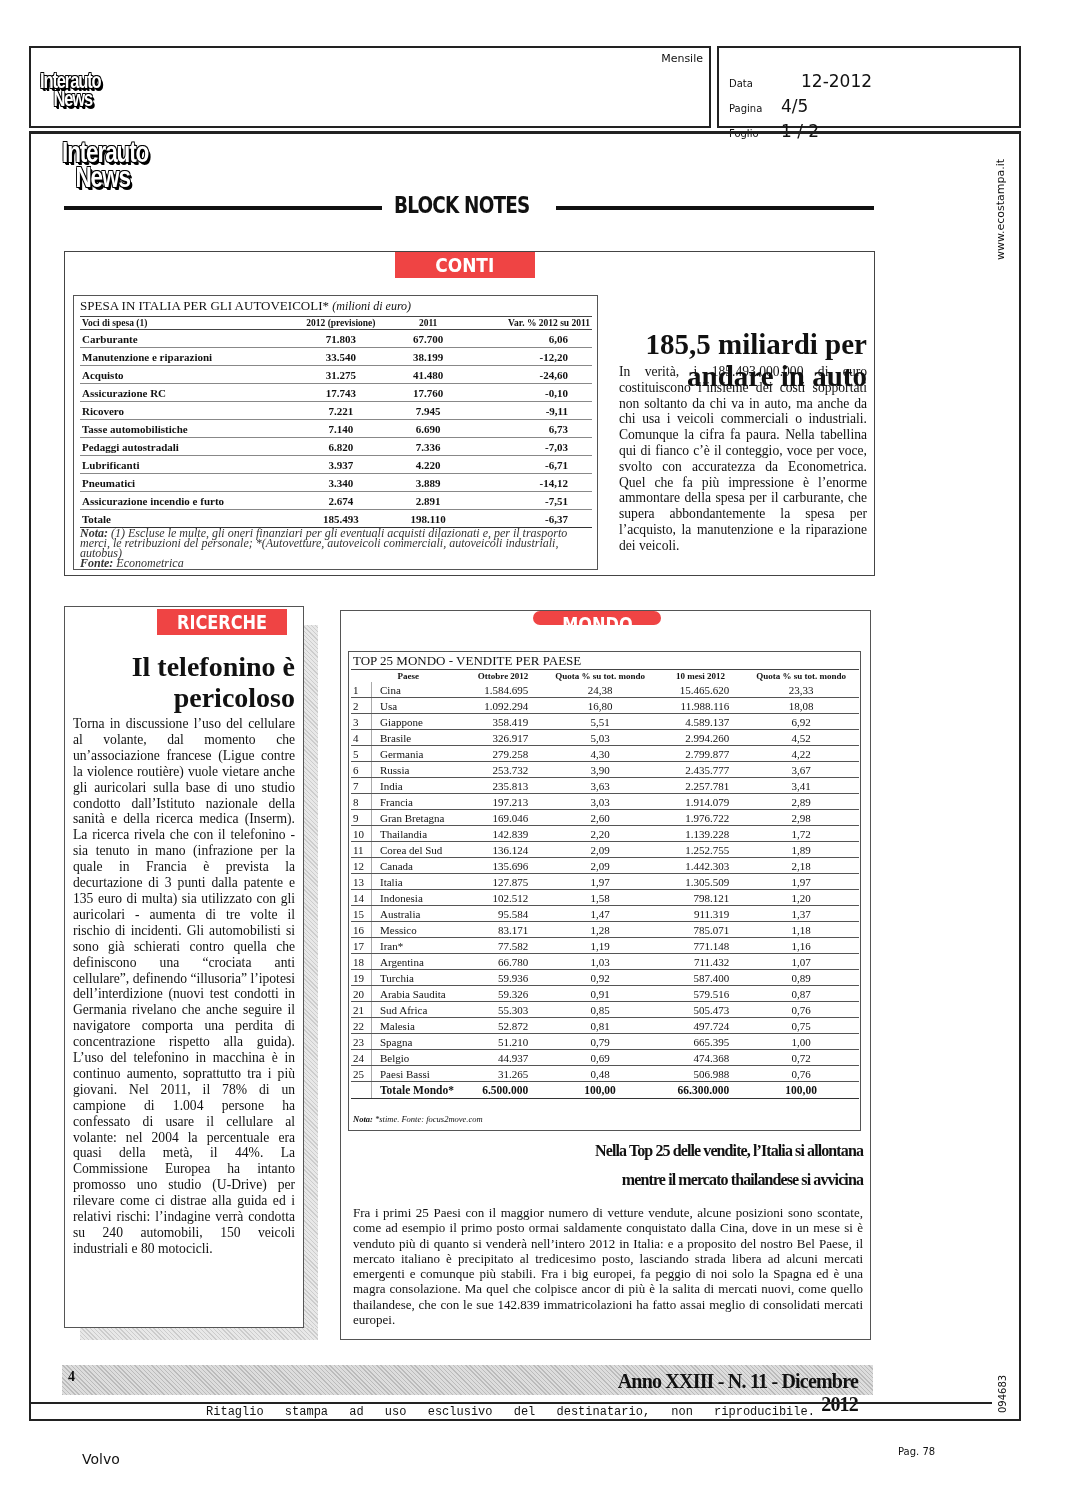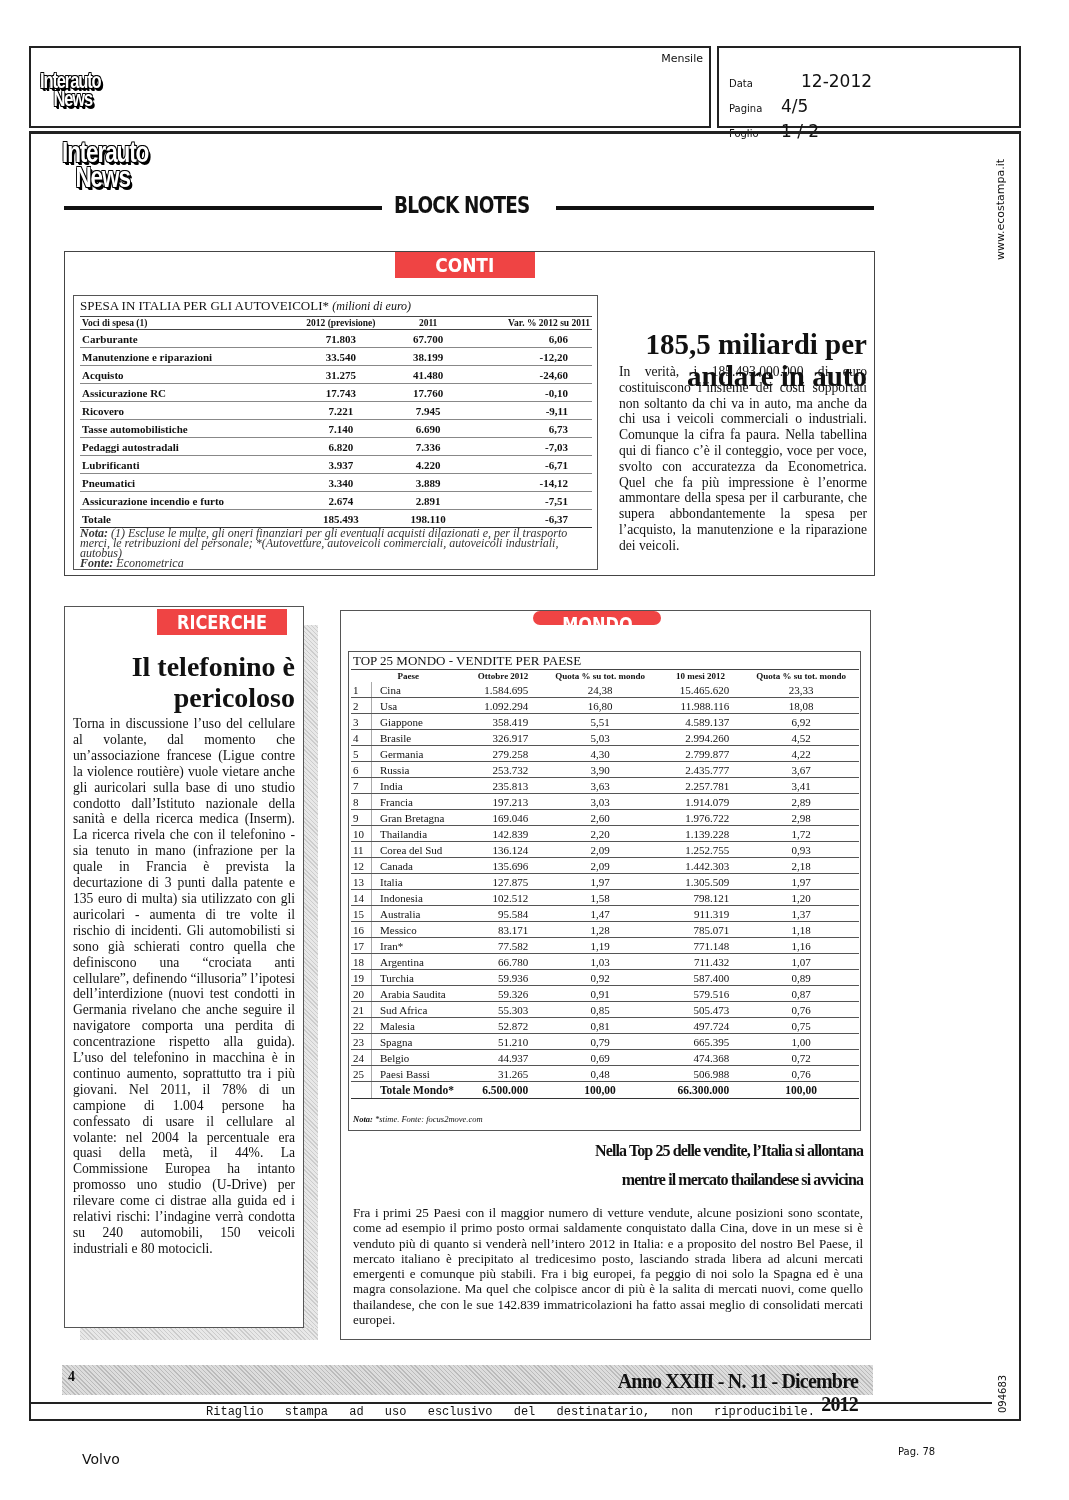--- a/index.html
+++ b/index.html
@@ -328,21 +328,21 @@
             <td class="c">2,20</td>
             <td class="r">1.139.228</td>
             <td class="c">1,72</td>
           </tr>
           <tr>
             <td class="rank">11</td>
             <td class="name">Corea del Sud</td>
             <td class="r">136.124</td>
             <td class="c">2,09</td>
             <td class="r">1.252.755</td>
-            <td class="c">0,93</td>
+            <td class="c">1,89</td>
           </tr>
           <tr>
             <td class="rank">12</td>
             <td class="name">Canada</td>
             <td class="r">135.696</td>
             <td class="c">2,09</td>
             <td class="r">1.442.303</td>
             <td class="c">2,18</td>
           </tr>
           <tr>

